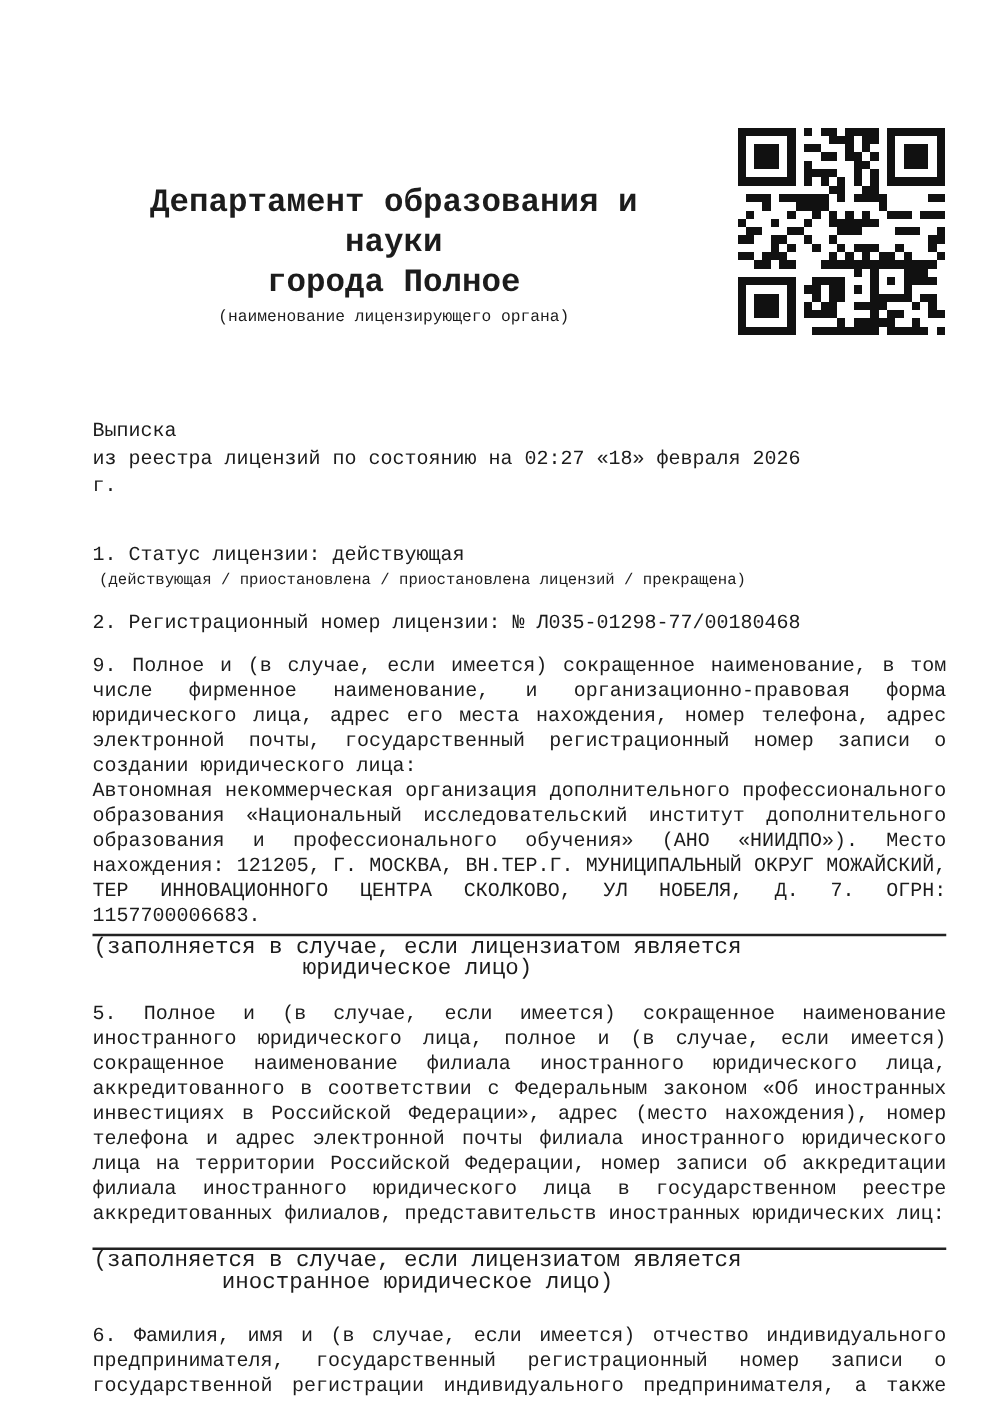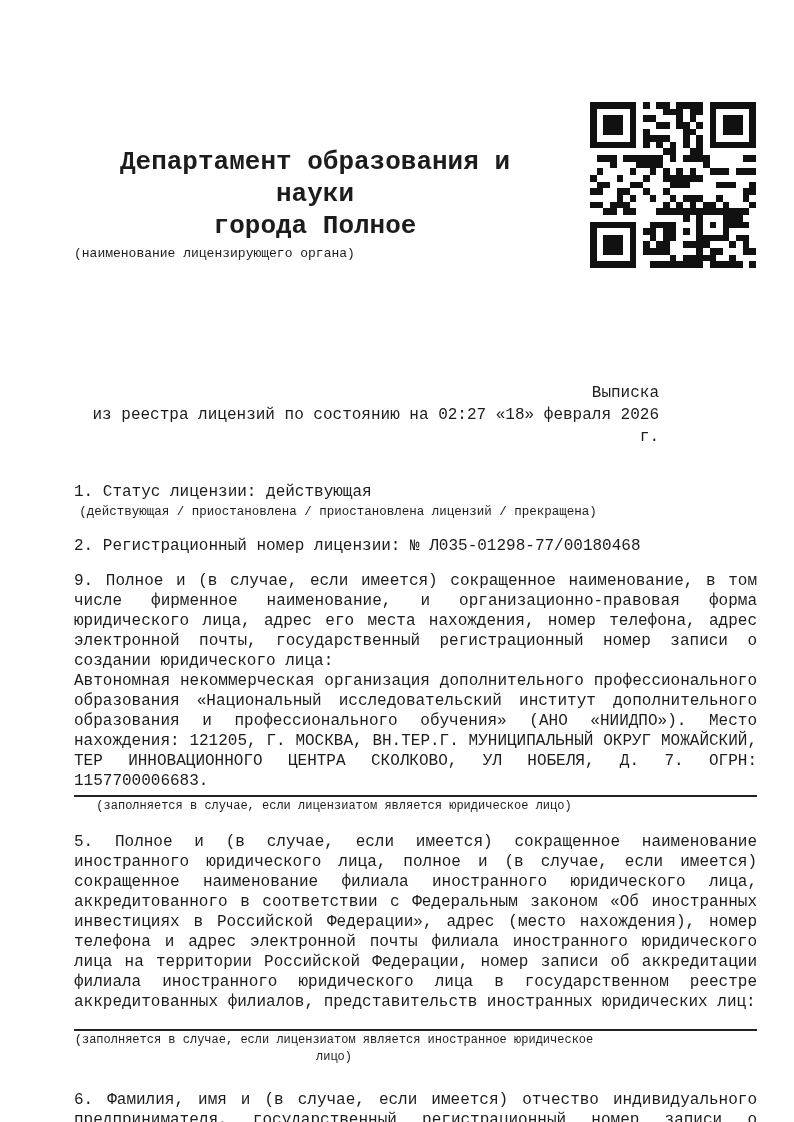--- a/index.html
+++ b/index.html
@@ -17,37 +17,37 @@
   .org-header {
     padding-top: 146px;
     width: 482px;
     text-align: center;
     font-weight: 700;
     font-size: 26px;
     line-height: 32px;
   }
   .org-caption {
     width: 482px;
-    text-align: left;
+    text-align: center;
     font-weight: 400;
     font-size: 13px;
     line-height: 17px;
     margin-top: 3px;
   }
   .qr {
     position: absolute;
     top: 102px;
     right: 38px;
     width: 166px;
     height: 166px;
   }
   .title-block {
-    margin-top: 120px;
+    margin-top: 72px;
     width: 585px;
-    text-align: right;
+    text-align: left;
     font-size: 16px;
     line-height: 22px;
   }
   .items { margin-top: 34px; }
   .item-text {
     margin: 0 0 15px 0;
     font-size: 16px;
     line-height: 20px;
     text-align: justify;
   }
@@ -60,21 +60,21 @@
     text-align: center;
     margin: 2px 0 15px 0;
   }
   .rule {
     height: 0;
     border-top: 2px solid #222222;
     margin: 4px 0 0 0;
   }
   .rule.spaced { margin-top: 17px; }
   .rule-caption {
-    font-size: 12px;
+    font-size: 18px;
     line-height: 17px;
     width: 520px;
     text-align: center;
     margin: 1px 0 17px 0;
   }
   .rule-caption.wide-gap { margin-bottom: 24px; }
 </style>
 </head>
 <body>
 

